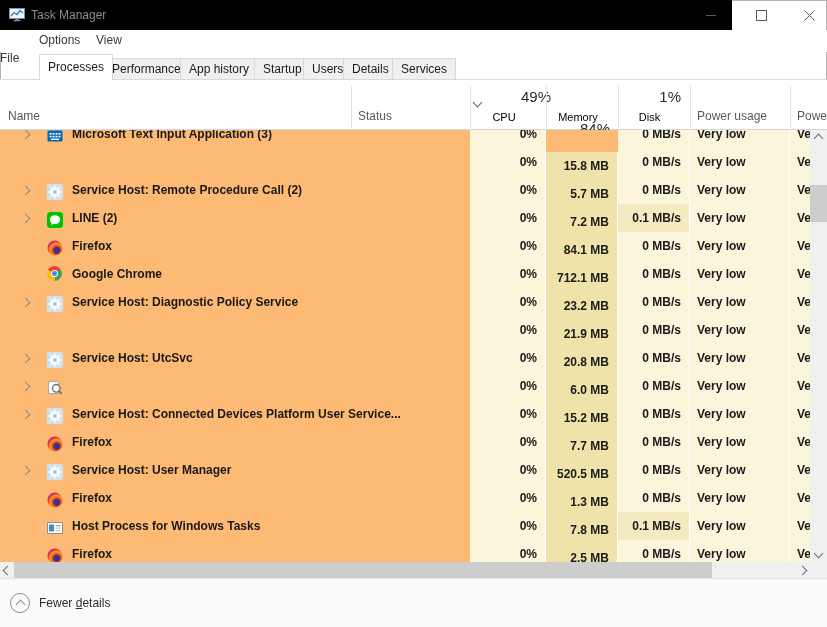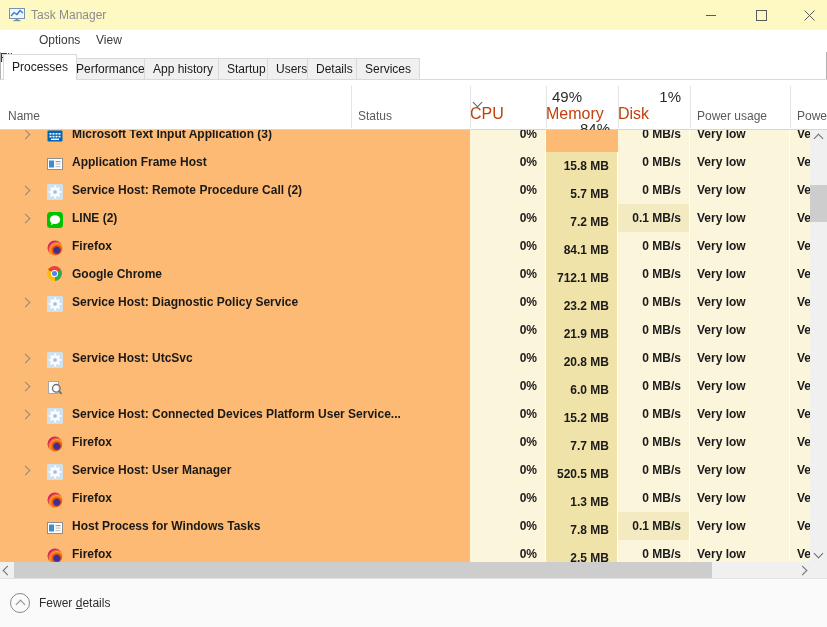--- a/index.html
+++ b/index.html
@@ -2,43 +2,43 @@
 <html style="--heat-pale: #fbf5dc; --heat-memory: #f0e3a9; --heat-disk-hot: #f4eac2; --annotation-green: #149a7c; --icon-blue: #0065b8;"><head>
 <meta charset="utf-8">
 <style>
   html,body{margin:0;padding:0;background:#fff;}
   #canvas{
     position:relative;width:827px;height:627px;background:#fff;overflow:hidden;
     font-family:"Liberation Sans","DejaVu Sans",sans-serif;color:#1a1a1a;
     box-shadow:inset 0 0 0 1px #b3b3b3;
   }
   
-  #titlebar{position:absolute;left:0;top:0;width:827px;height:30px;background:#fef9c3;}
+  #titlebar{position:absolute;left:0;top:0;width:732px;height:30px;background:#000000;}
   #tm-icon{position:absolute;left:9px;top:7px;width:16px;height:16px;}
   #title-text{position:absolute;left:31px;top:0;height:30px;line-height:30px;font-size:12px;color:#8c8c8c;}
   .winbtn{position:absolute;top:0;width:46px;height:30px;display:flex;align-items:center;justify-content:center;}
   #btn-min{left:688px;} #btn-max{left:738px;} #btn-close{left:786px;}
   .glyph-min{width:10px;height:1px;background:#5a5a5a;display:block;}
   .glyph-max{width:9px;height:9px;border:1px solid #5a5a5a;display:block;}
   
   #menubar{position:absolute;left:0;top:30px;width:827px;height:22px;background:#fff;font-size:12px;color:#3a3a3a;}
   .menu-item{position:absolute;top:0;height:22px;line-height:20px;}
   #menu-file{left:0;margin-top:18px;} #menu-options{left:39px;} #menu-view{left:96px;}
   
   #tabstrip{position:absolute;left:0;top:52px;width:827px;height:28px;}
   #tabstrip::after{content:"";position:absolute;left:0;right:0;bottom:0;height:1px;background:#d9d9d9;}
   .tab{position:absolute;bottom:0;height:21px;line-height:21px;padding:0 8px;font-size:12px;
-       background:#f0f0f0;border:1px solid #d9d9d9;border-bottom:none;color:#1a1a1a;}
+       background:#f0f0f0;border:1px solid #d9d9d9;border-bottom:none;color:#1a1a1a;margin-left:36px;}
   .tab.active{height:25px;line-height:25px;background:#fff;z-index:2;}
   
   #colheader{position:absolute;left:0;top:80px;width:827px;height:50px;background:#fff;border-bottom:1px solid #d6d6d6;box-sizing:border-box;}
   .hdiv{position:absolute;top:6px;bottom:1px;width:1px;background:#e3e3e3;}
   .h-label{position:absolute;bottom:6px;font-size:12px;color:#5a5a5a;}
   .h-num{position:absolute;top:8px;font-size:15px;color:#2b2b2b;text-align:right;}
-  .h-sub{position:absolute;bottom:6px;font-size:16px;color:#c2410c;text-align:left;}
+  .h-sub{position:absolute;bottom:6px;font-size:11px;color:#000000;text-align:center;}
   
   .chev{display:inline-block;width:6px;height:6px;border-right:1px solid #6e6e6e;border-bottom:1px solid #6e6e6e;}
   .chev.r{transform:rotate(-45deg);} .chev.d{transform:rotate(45deg);}
   .chev.u{transform:rotate(-135deg);} .chev.l{transform:rotate(135deg);}
   
   #process-list{position:absolute;left:0;top:130px;width:827px;height:432px;overflow:hidden;background:#fdba74;font-weight:bold;}
   .row{position:absolute;left:0;width:810px;height:28px;}
   .cell{position:absolute;top:0;height:28px;line-height:28px;font-size:12px;box-sizing:border-box;white-space:nowrap;}
   .cell.name{left:0;width:470px;padding-left:72px;overflow:hidden;color:#191919;}
   .expand{position:absolute;left:22px;top:0;width:14px;height:28px;display:flex;align-items:center;}
@@ -121,21 +121,21 @@
     <span class="tab" style="left:218px;">Startup</span>
     <span class="tab" style="left:267px;">Users</span>
     <span class="tab" style="left:307px;">Details</span>
     <span class="tab" style="left:356px;">Services</span>
   </div>
 
   <div id="colheader">
     <span class="h-label" style="left:8px;">Name</span>
     <span class="h-label" style="left:358px;">Status</span>
     <span style="position:absolute;left:474px;top:12px;"><span class="chev d" style="border-color:#606060;"></span></span>
-    <span class="h-num" style="left:486px;width:68px;padding-left:28px;">49%</span>
+    <span class="h-num" style="left:455px;width:68px;padding-left:28px;">49%</span>
     <span class="h-sub" style="left:470px;width:68px;">CPU</span>
     <span class="h-num" style="left:546px;width:64px;margin-top:32px;">84%</span>
     <span class="h-sub" style="left:546px;width:64px;">Memory</span>
     <span class="h-num" style="left:618px;width:63px;">1%</span>
     <span class="h-sub" style="left:618px;width:63px;">Disk</span>
     <span class="h-label" style="left:697px;text-align:center;">Power usage</span>
     <span class="h-label" style="left:797px;width:30px;overflow:hidden;white-space:nowrap;">Powe</span>
     <span class="hdiv" style="left:351px;"></span>
     <span class="hdiv" style="left:470px;"></span>
     <span class="hdiv" style="left:546px;"></span>
@@ -162,27 +162,20 @@
                 <rect x="4" y="10.6" width="8" height="1.4"></rect>
               </g>
             </svg></span><span>Microsoft Text Input Application (3)</span></div>
         <div class="cell v cpu">0%</div>
         <div class="cell v mem">15.8 MB</div>
         <div class="cell v disk">0 MB/s</div>
         <div class="cell v power">Very low</div>
         <div class="cell v trend">Ve</div>
       </div>
       <div class="row" style="top: 18px;">
-        <div class="cell name"><span class="picon"><svg width="16" height="16">
-              <rect x="0.5" y="2.5" width="15" height="11" fill="#fff" stroke="#8f8f8f"></rect>
-              <rect x="2" y="4.5" width="5" height="7" fill="#3f8ccc"></rect>
-              <rect x="8.5" y="5" width="5" height="1.2" fill="#9a9a9a"></rect>
-              <rect x="8.5" y="7.5" width="5" height="1.2" fill="#c2c2c2"></rect>
-              <rect x="8.5" y="10" width="5" height="1.2" fill="#c2c2c2"></rect>
-            </svg></span><span>Application Frame Host</span></div>
         <div class="cell v cpu">0%</div>
         <div class="cell v mem">5.7 MB</div>
         <div class="cell v disk">0 MB/s</div>
         <div class="cell v power">Very low</div>
         <div class="cell v trend">Ve</div>
       </div>
       <div class="row" style="top: 46px;">
         <div class="cell name"><span class="expand">
             <span class="chev r"></span>
           </span><span class="picon"><svg width="16" height="16">

